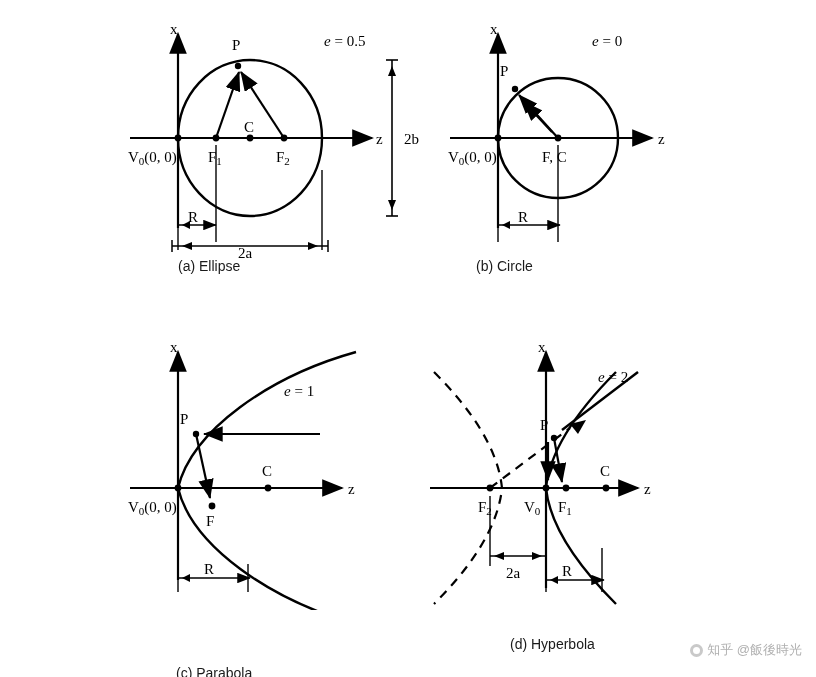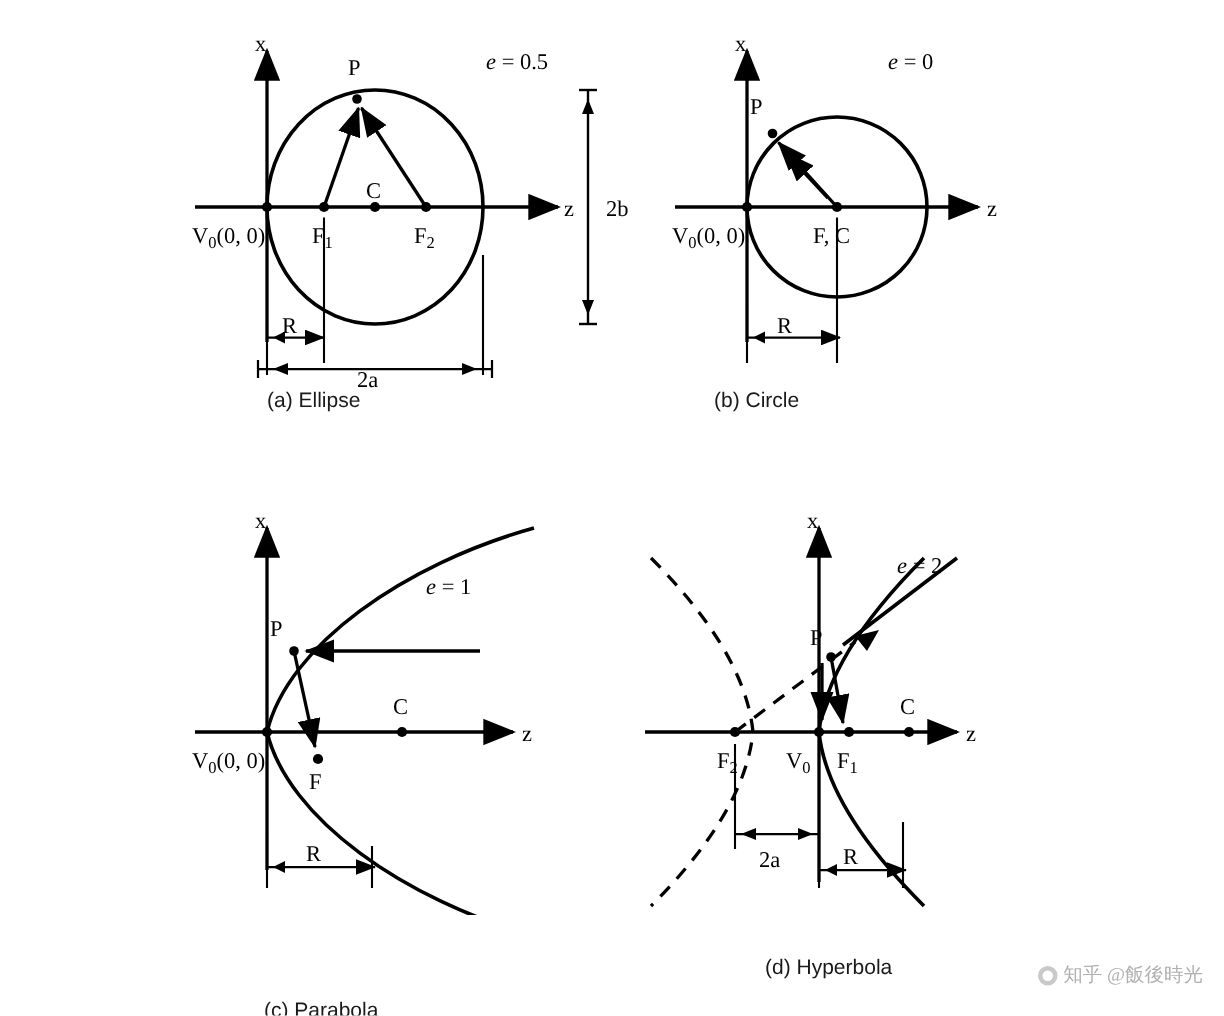--- a/index.html
+++ b/index.html
@@ -37,21 +37,21 @@
     position: absolute;
     font-family: "Liberation Sans", sans-serif;
     font-size: 14px;
     color: #1a1a1a;
     white-space: nowrap;
   }
   .watermark {
     position: absolute;
     right: 14px;
     bottom: 18px;
-    font-family: Liberation Serif, serif;
+    font-family: Liberation Sans, sans-serif;
     font-size: 13px;
     color: #b0b0b0;
     white-space: nowrap;
     display: flex;
     align-items: center;
     gap: 4px;
   }
   .wm-logo {
     display: inline-block;
     width: 13px;

